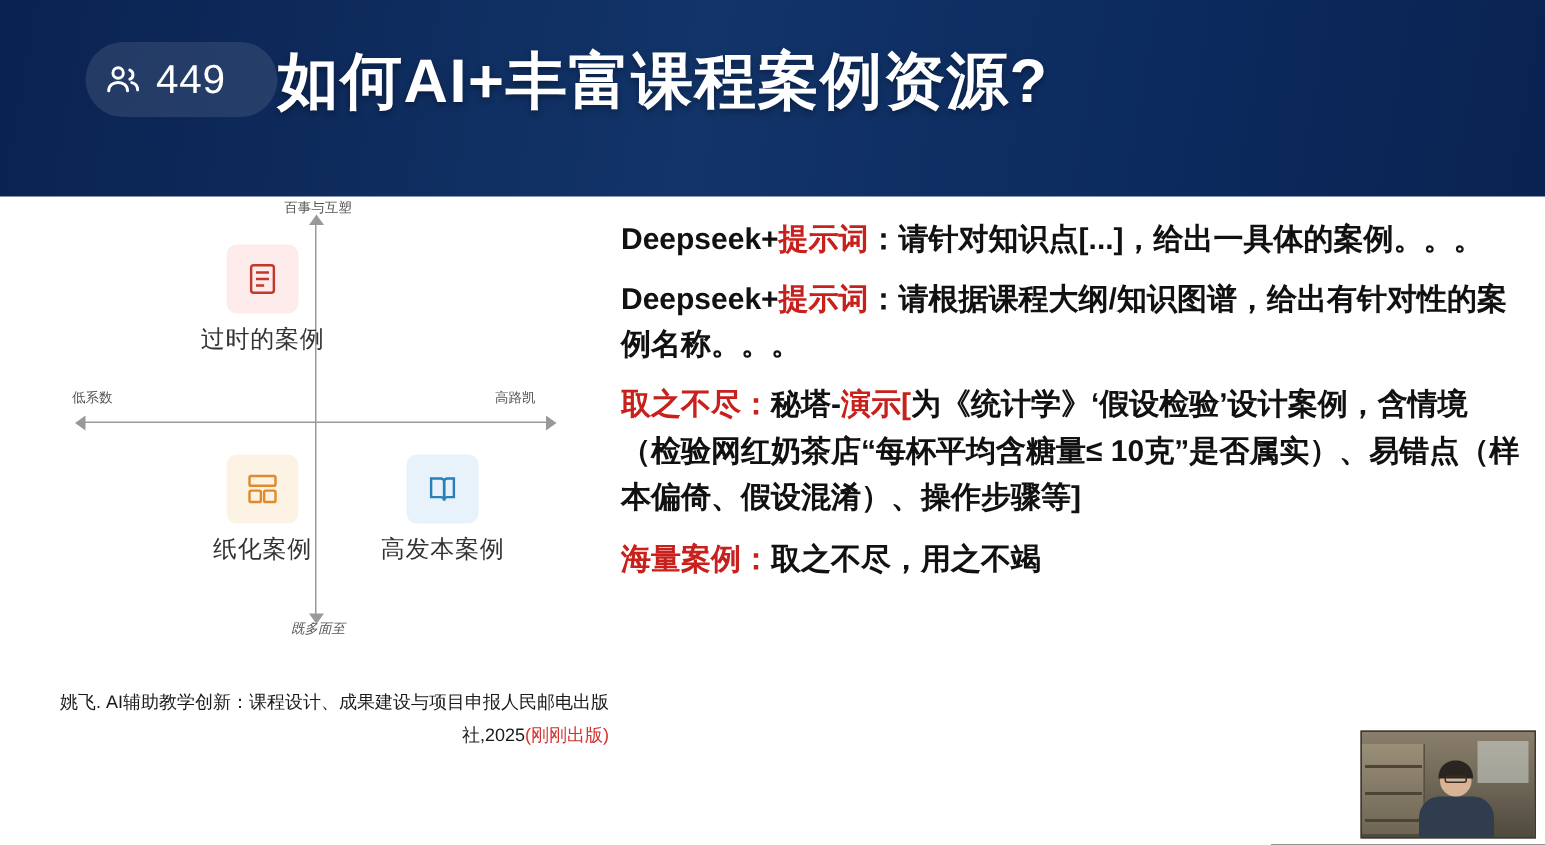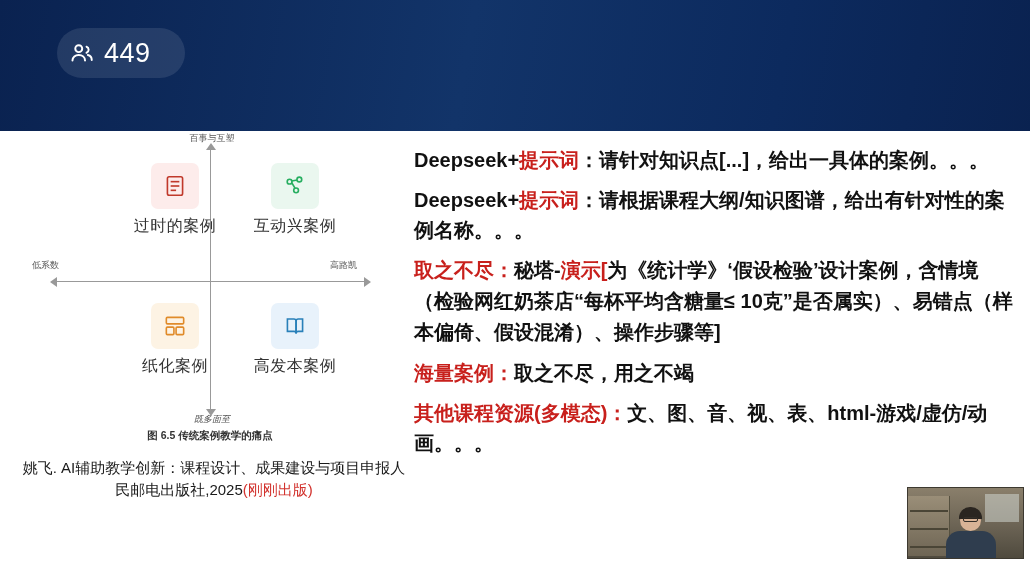--- a/index.html
+++ b/index.html
@@ -137,21 +137,21 @@
     border-right: 7px solid #999;
   }
   .axis-label {
     position: absolute;
     font-size: 9px;
     color: #555;
     white-space: nowrap;
   }
   .axis-label.top    { left: 150px; top: -9px; width: 60px; text-align: center; }
   .axis-label.bottom { left: 148px; top: 272px; width: 64px; text-align: center; font-style: italic; }
-  .axis-label.left   { left: 0; top: 118px; }
+  .axis-label.left   { left: 16px; top: 118px; }
   .axis-label.right  { left: 298px; top: 118px; }
 
   .q-item {
     position: absolute;
     width: 110px;
     text-align: center;
   }
   .q-item .q-icon-box {
     width: 48px; height: 46px;
     margin: 0 auto 7px auto;
@@ -177,22 +177,22 @@
     text-align: center;
     font-size: 10.5px;
     color: #333;
     font-weight: bold;
   }
 
   .citation {
     position: absolute;
     left: 8px; top: 320px;
     width: 384px;
-    text-align: center;
-    font-size: 15px;
+    text-align: right;
+    font-size: 12px;
     color: #1a1a1a;
     line-height: 22px;
   }
   .citation .highlight { color: #d2322d; }
 
   
   .right-col {
     position: absolute;
     left: 414px; top: 14px;
     width: 604px;
@@ -276,20 +276,21 @@
         <svg class="people-icon" viewBox="0 0 24 24" fill="none" stroke="#ffffff" stroke-width="1.8" stroke-linecap="round" stroke-linejoin="round">
           <circle cx="9" cy="8" r="3.2"></circle>
           <path d="M3.2 19c0-3.2 2.6-5.2 5.8-5.2s5.8 2 5.8 5.2"></path>
           <path d="M16.2 6.2a3 3 0 0 1 0 5.6"></path>
           <path d="M17.4 13.9c2.1.5 3.6 2.2 3.6 4.6"></path>
         </svg>
       </span>
       <span class="viewer-count">449</span>
     </div>
 
+    <div class="slide-title">如何AI+丰富课程案例资源?</div>
     <div class="header-underline"></div>
   </div>
 
   <div class="body-area">
 
     <div class="left-col">
       <div class="quadrant">
         <div class="axis-v"></div>
         <div class="axis-h"></div>
         <div class="arrow arrow-up"></div>
@@ -307,32 +308,20 @@
             <svg width="26" height="26" viewBox="0 0 24 24" fill="none" stroke="#c0392b" stroke-width="1.5">
               <rect x="5" y="3.5" width="14" height="17" rx="1.6"></rect>
               <line x1="8" y1="8" x2="16" y2="8"></line>
               <line x1="8" y1="12" x2="16" y2="12"></line>
               <line x1="8" y1="16" x2="13" y2="16"></line>
             </svg>
           </div>
           <div class="q-label">过时的案例</div>
         </div>
 
-        <div class="q-item q-tr">
-          <div class="q-icon-box" style="background:#eaf7ef;">
-            <svg width="26" height="26" viewBox="0 0 24 24" fill="none" stroke="#27ae60" stroke-width="1.5">
-              <circle cx="7" cy="8" r="2.2"></circle>
-              <circle cx="16" cy="6" r="2.2"></circle>
-              <circle cx="13" cy="16" r="2.2"></circle>
-              <line x1="9" y1="9" x2="12" y2="14"></line>
-              <line x1="9" y1="7.4" x2="14" y2="6.4"></line>
-            </svg>
-          </div>
-          <div class="q-label">互动兴案例</div>
-        </div>
 
         <div class="q-item q-bl">
           <div class="q-icon-box" style="background:#fdf3e4;">
             <svg width="26" height="26" viewBox="0 0 24 24" fill="none" stroke="#e08b2a" stroke-width="1.5">
               <rect x="4" y="4" width="16" height="6" rx="1"></rect>
               <rect x="4" y="13" width="7" height="7" rx="1"></rect>
               <rect x="13" y="13" width="7" height="7" rx="1"></rect>
             </svg>
           </div>
           <div class="q-label">纸化案例</div>
@@ -342,21 +331,20 @@
           <div class="q-icon-box" style="background:#e8f2fb;">
             <svg width="26" height="26" viewBox="0 0 24 24" fill="none" stroke="#2980b9" stroke-width="1.5">
               <path d="M5 5.5h6a2 2 0 0 1 2 2V19a2 2 0 0 0-2-2H5z"></path>
               <path d="M19 5.5h-4a2 2 0 0 0-2 2V19a2 2 0 0 1 2-2h4z"></path>
             </svg>
           </div>
           <div class="q-label">高发本案例</div>
         </div>
       </div>
 
-      <div class="fig-caption">图 6.5 传统案例教学的痛点</div>
 
       <div class="citation">
         <span>姚飞. AI辅助教学创新：课程设计、成果建设与项目申报人民邮电出版社,2025</span><span class="highlight">(刚刚出版)</span>
       </div>
     </div>
 
     <div class="right-col">
 
       <div class="line para">
         <span>Deepseek+</span><span class="red">提示词</span><span>：请针对知识点[...]，给出一具体的案例。。。</span>
@@ -367,23 +355,20 @@
       </div>
 
       <div class="line para block3">
         <span class="red">取之不尽：</span><span>秘塔-</span><span class="red">演示[</span><span>为《统计学》‘假设检验’设计案例，含</span><span>情境</span><span>（检验网红奶茶店“每杯平均含糖量≤ 10克”是否属实）、</span><span>易错点</span><span>（样本偏倚、假设混淆）、</span><span>操作步骤等</span><span>]</span><span class="red"></span>
       </div>
 
       <div class="line para">
         <span class="red">海量案例：</span><span>取之不尽，用之不竭</span>
       </div>
 
-      <div class="line para">
-        <span class="red">其他课程资源(多模态)：</span><span>文、图、音、视、表、html-游戏/虚仿/动画。。。</span>
-      </div>
 
     </div>
 
     <div class="pip">
       <div class="pip-wall"></div>
       <div class="pip-shelf">
         <div class="pip-shelf-line" style="top:14px;"></div>
         <div class="pip-shelf-line" style="top:32px;"></div>
         <div class="pip-shelf-line" style="top:50px;"></div>
       </div>

